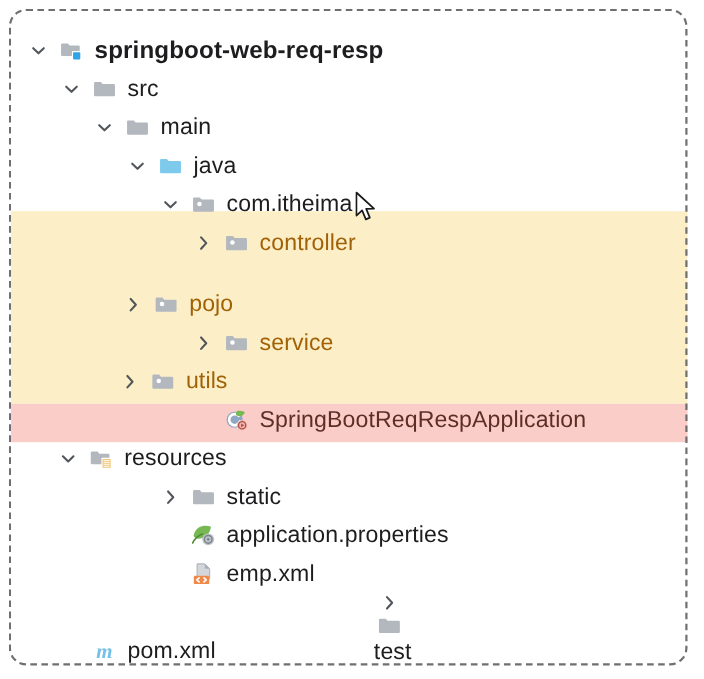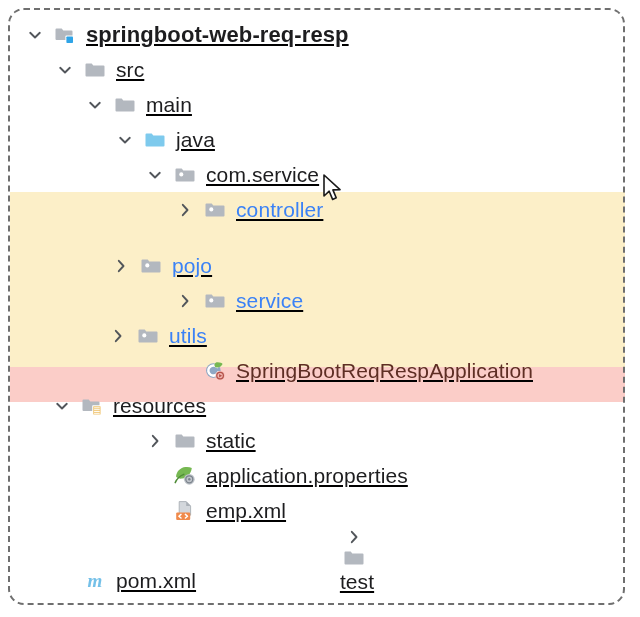--- a/index.html
+++ b/index.html
@@ -36,24 +36,23 @@
     left: 10px;
     width: 615px;
     z-index: 0;
   }
   .band-yellow { background: #fcefc8; }
   .band-pink   { background: #fbcdc8; }
 
   .tree {
     position: absolute;
     left: 0;
-    top: 0;
+    top: 11px;
     width: 628px;
     z-index: 2;
-    text-decoration: underline;
   }
   .row {
     position: relative;
     display: flex;
     align-items: center;
     height: 35px;
     padding-left: 20px;
     box-sizing: border-box;
     white-space: nowrap;
   }
@@ -77,21 +76,21 @@
   .label {
     font-size: 21px;
     color: #1d1d1f;
     padding-left: 6px;
     letter-spacing: 0.1px;
   }
   .label.root {
     font-weight: bold;
     font-size: 22px;
   }
-  .label.on-yellow { color: #3b82f6; }
+  .label.on-yellow { color: #a16207; }
   .label.on-pink   { color: #5e2e24; }
 
   
   .cursor {
     position: absolute;
     z-index: 10;
     pointer-events: none;
   }
 </style>
 </head>
@@ -164,21 +163,21 @@
           <svg width="18" height="18" viewBox="0 0 18 18">
             <path fill="none" stroke="#52565b" stroke-width="1.9" stroke-linecap="round" stroke-linejoin="round" d="M4.2 6.8 L9 11.5 L13.8 6.8"></path>
           </svg>
         </span>
         <span class="icon-wrap">
           <svg width="24" height="24" viewBox="0 0 24 24">
             <path d="M2.5 6.5 a1 1 0 0 1 1 -1 h5.2 l1.6 1.9 h10.2 a1 1 0 0 1 1 1 v9.1 a1 1 0 0 1 -1 1 h-17 a1 1 0 0 1 -1 -1 z" fill="#b3b8bf"></path>
             <circle cx="8.3" cy="11.4" r="2.05" fill="#ffffff"></circle>
           </svg>
         </span>
-        <span class="label">com.service</span>
+        <span class="label">com.itheima</span>
       </div>
       <div class="row" style="padding-left: 170px;">
         <span class="twisty">
           <svg width="18" height="18" viewBox="0 0 18 18">
             <path fill="none" stroke="#52565b" stroke-width="1.9" stroke-linecap="round" stroke-linejoin="round" d="M6.8 3.8 L11.5 9 L6.8 14.2"></path>
           </svg>
         </span>
         <span class="icon-wrap">
           <svg width="24" height="24" viewBox="0 0 24 24">
             <path d="M2.5 6.5 a1 1 0 0 1 1 -1 h5.2 l1.6 1.9 h10.2 a1 1 0 0 1 1 1 v9.1 a1 1 0 0 1 -1 1 h-17 a1 1 0 0 1 -1 -1 z" fill="#b3b8bf"></path>

